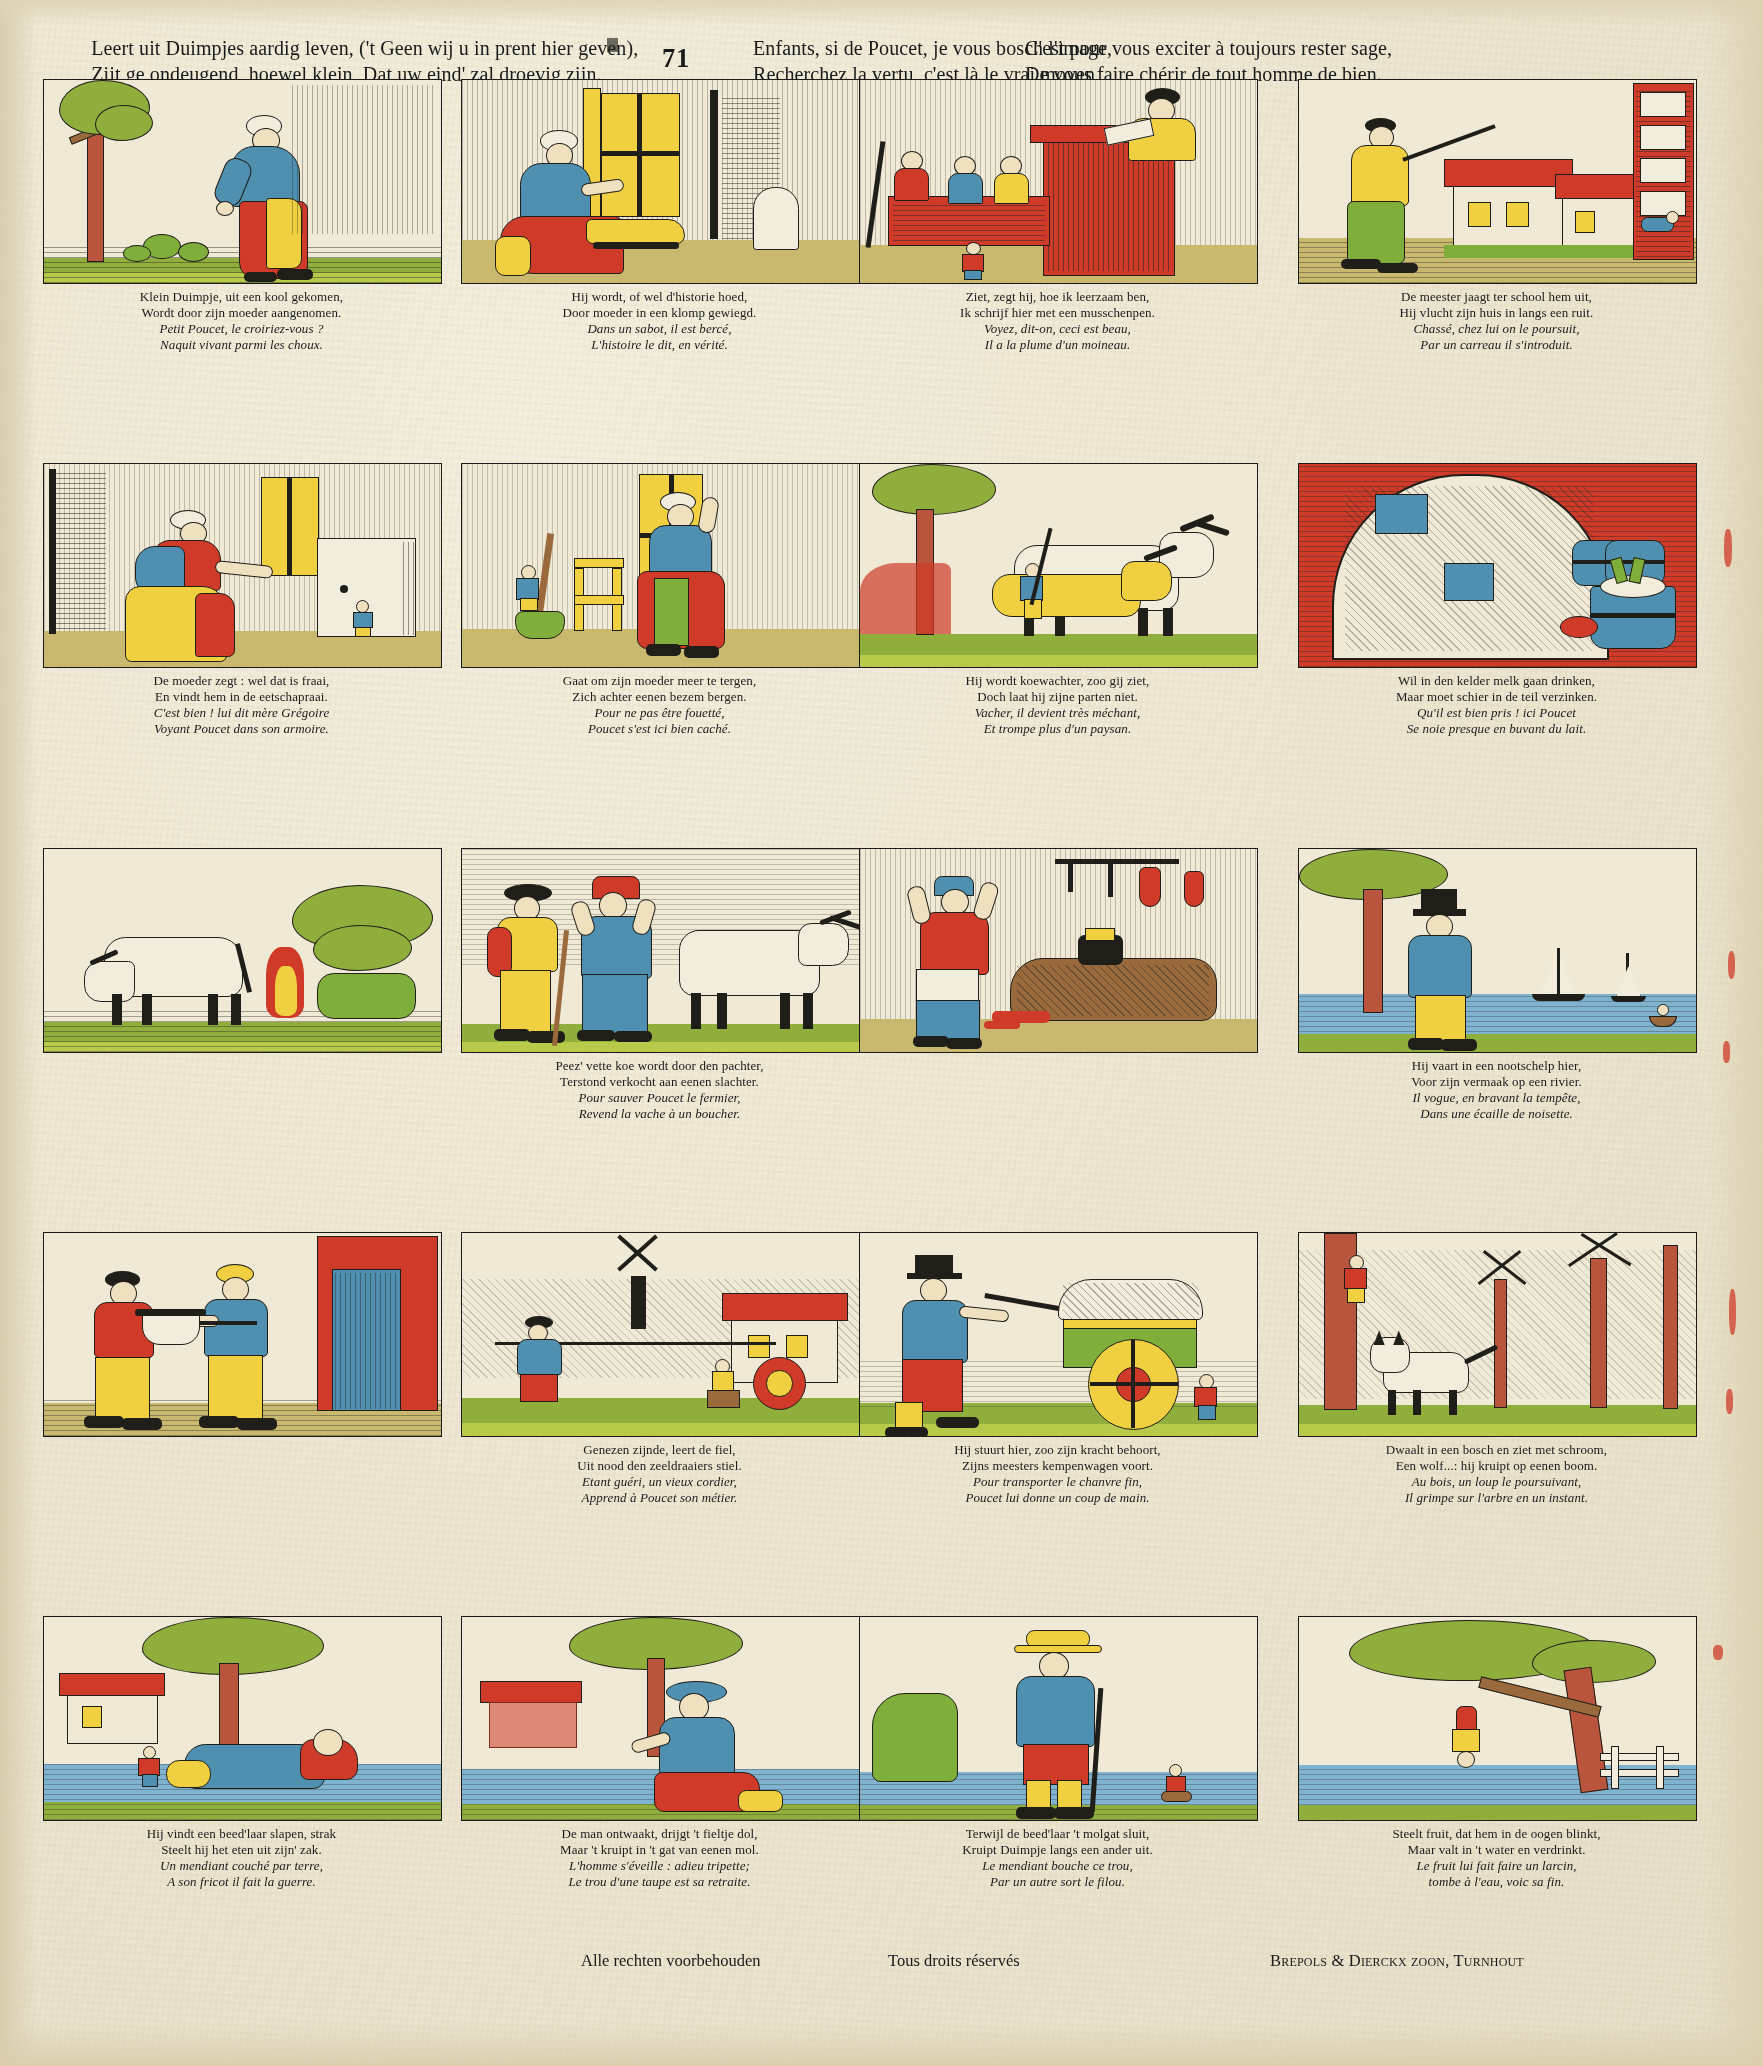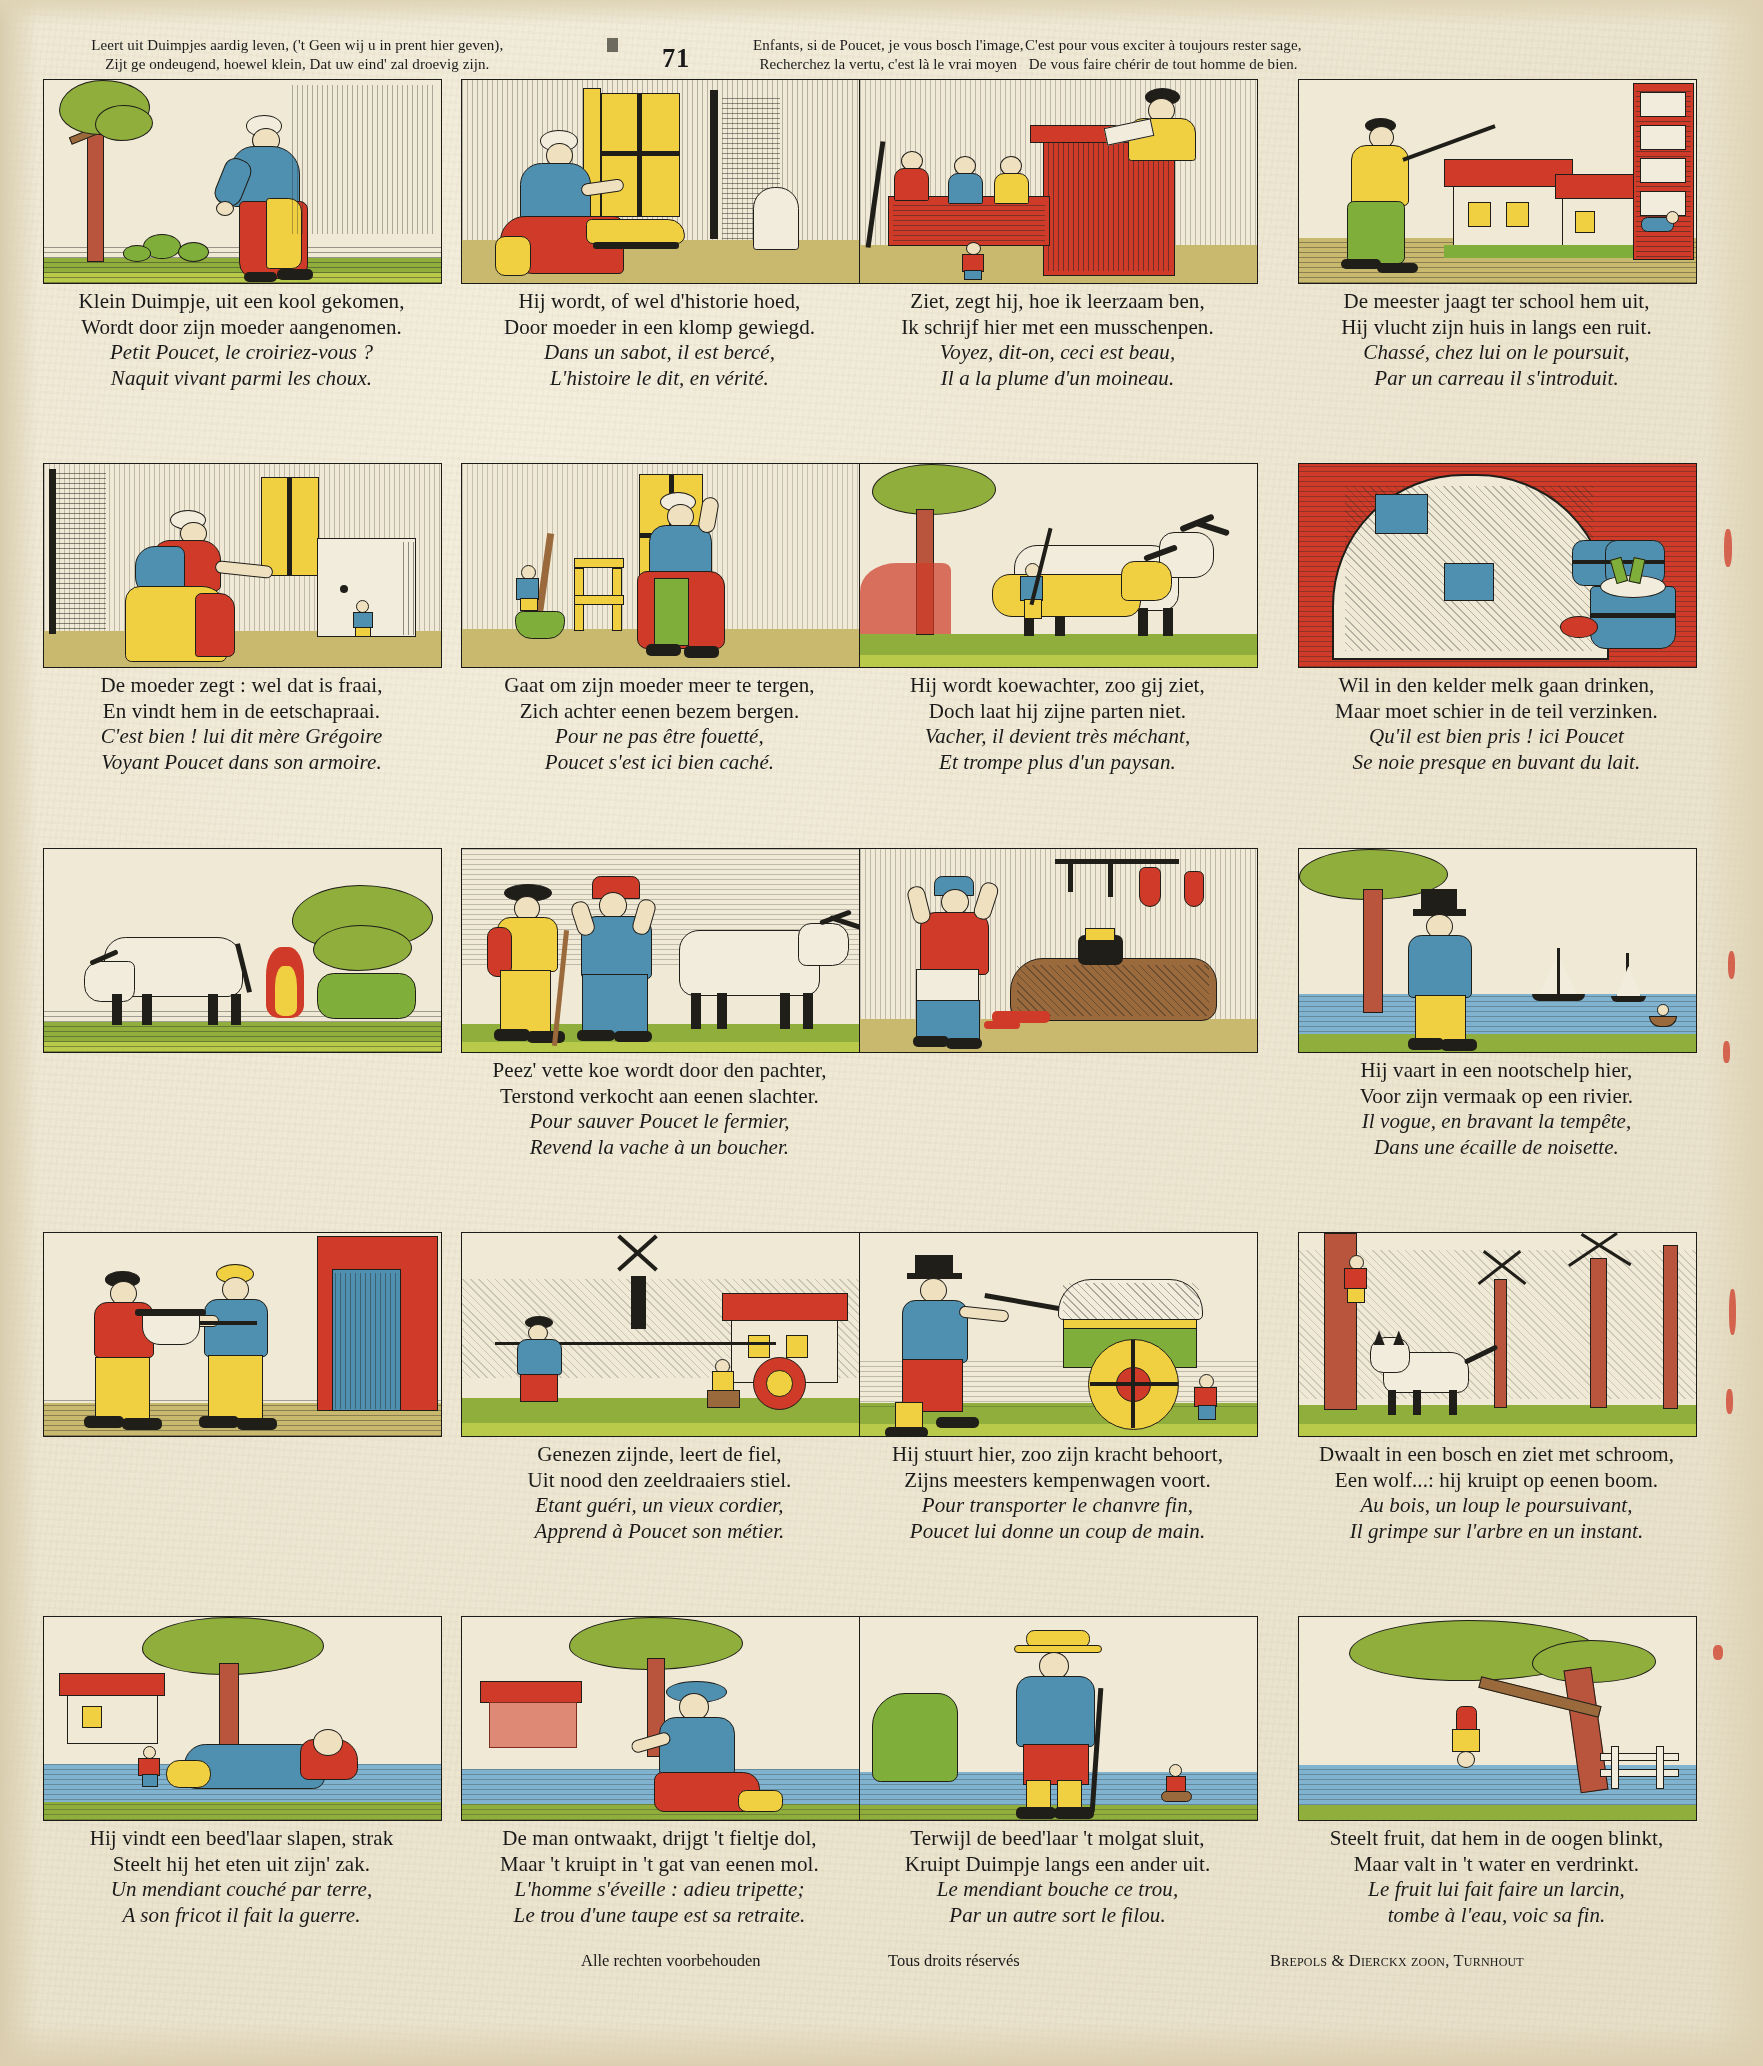--- a/index.html
+++ b/index.html
@@ -29,41 +29,41 @@
   .edge-l{position:absolute;left:0;top:0;width:38px;height:100%;background:linear-gradient(90deg,#d9cdae 0%,rgba(217,205,174,0) 100%);}
   .edge-t{position:absolute;left:0;top:0;height:25px;width:100%;background:linear-gradient(180deg,#dfd4b6 0%,rgba(223,212,182,0) 100%);}
   .edge-r{position:absolute;right:0;top:0;width:58px;height:100%;background:linear-gradient(270deg,#ddd1b2 0%,rgba(221,209,178,0) 100%);}
   .edge-b{position:absolute;left:0;bottom:0;height:43px;width:100%;background:linear-gradient(0deg,#dccfb0 0%,rgba(220,207,176,0) 100%);}
 
   
   .smudge{position:absolute;background:#cf3b28;opacity:.75;border-radius:40%;}
 
   
   #header{position:absolute;left:83px;top:36px;width:1620px;height:38px;}
-  .hdr-col{position:absolute;font-size:15px;line-height:1.28;letter-spacing:0.1px;white-space:nowrap;text-align:center;}
+  .hdr-col{position:absolute;font-size:20px;line-height:1.28;letter-spacing:0.1px;white-space:nowrap;}
   .hdr-l{left:8.3px;top:0;}
   .hdr-r{left:670px;top:0;}
   .hdr-rr{left:942px;top:0;}
   #page-no{position:absolute;left:579px;top:6.6px;font-size:26.5px;font-weight:bold;letter-spacing:0.8px;}
   .sheet-mark{position:absolute;left:524px;top:1.7px;width:10.7px;height:14px;background:#4c4a40;opacity:.8;}
 
   
   #grid{position:absolute;left:38px;top:79px;width:1691px;}
   .row{position:relative;height:285px;}
   .cell{position:absolute;top:0;width:397px;}
   .c0{left:5px;} .c1{left:423px;} .c2{left:821px;} .c3{left:1260px;}
 
   .panel{
     position:relative;width:397px;height:203px;
     border:1.7px solid #1d1b17;
     background:#efe9d6;
     overflow:hidden;
   }
   .caption{
-    margin-top:5px;text-align:center;font-size:21px;line-height:1.22;
+    margin-top:5px;text-align:center;font-size:13px;line-height:1.22;
     letter-spacing:0.1px;white-space:nowrap;
   }
   .caption .fr{font-style:italic;}
 
   
   #footer{position:absolute;left:38px;top:1951px;width:1691px;height:33px;}
   .f-item{position:absolute;font-size:16.5px;white-space:nowrap;}
   .f-left{left:543px;}
   .f-mid{left:850px;}
   .f-right{left:1232px;letter-spacing:0.2px;}

